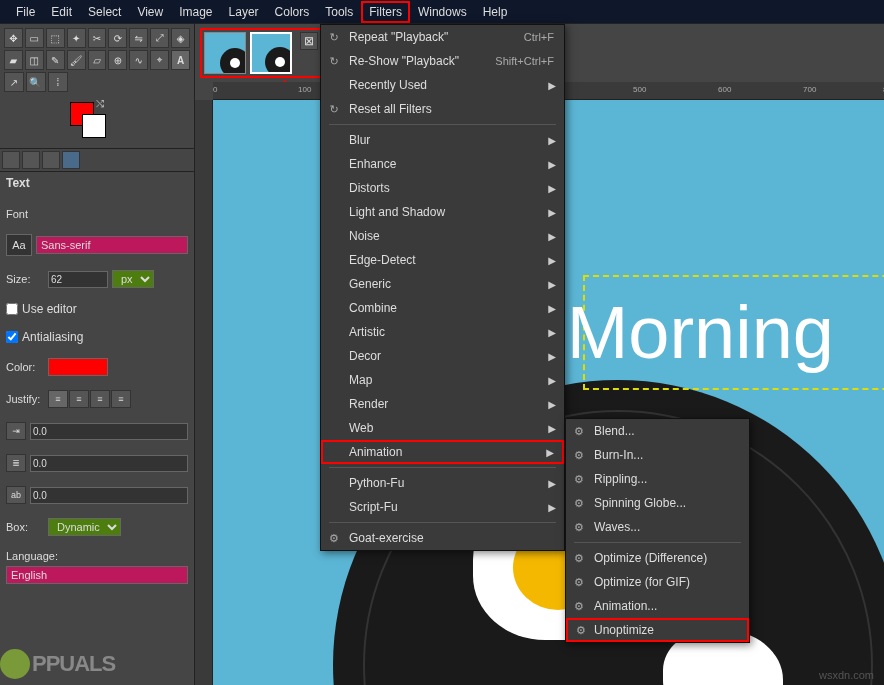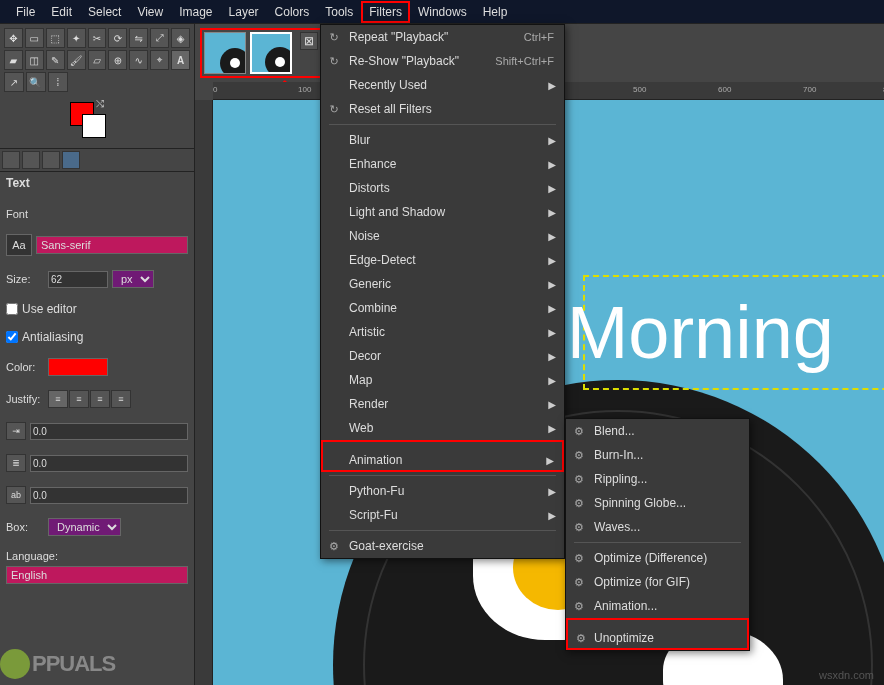--- a/index.html
+++ b/index.html
@@ -27,21 +27,21 @@
 .opt-tab { width: 18px; height: 18px; background: #555; border: 1px solid #333; }
 .opt-tab.active { background: #4a6a8a; }
 
 .text-options { padding: 4px 6px; }
 .text-options .label { font-weight: bold; margin-bottom: 18px; }
 .opt-row { display: flex; align-items: center; margin: 14px 0; gap: 4px; }
 .opt-row label { width: 38px; font-size: 11px; }
 .font-preview { width: 26px; height: 22px; background: #333; border: 1px solid #666; display: flex; align-items: center; justify-content: center; font-size: 11px; }
 .text-input { background: #be185d; border: 1px solid #666; color: #ddd; padding: 2px 4px; font-size: 11px; flex: 1; }
 .spinner { background: #333; border: 1px solid #666; color: #ddd; padding: 2px; width: 60px; font-size: 10px; }
-.select { background: #701a75; border: 1px solid #666; color: #ddd; padding: 1px 4px; font-size: 11px; }
+.select { background: #4d7c0f; border: 1px solid #666; color: #ddd; padding: 1px 4px; font-size: 11px; }
 .checkbox { width: 12px; height: 12px; }
 .color-swatch { width: 60px; height: 18px; background: red; border: 1px solid #666; }
 .justify-btns { display: flex; gap: 1px; }
 .justify-btn { width: 20px; height: 18px; background: #555; border: 1px solid #333; display: flex; align-items: center; justify-content: center; font-size: 9px; }
 .justify-btn.active { background: #666; }
 
 .canvas-area { flex: 1; position: relative; background: #454545; }
 
 .doc-thumbs { position: absolute; top: 4px; left: 5px; display: flex; gap: 4px; border: 2px solid red; padding: 2px; }
 .thumb { width: 42px; height: 42px; background: #5bb5d4; border: 1px solid #888; position: relative; overflow: hidden; }
@@ -63,21 +63,21 @@
 .text-selection { position: absolute; top: 175px; left: 370px; width: 475px; height: 115px; border: 2px dashed #dd0; }
 
 .pan { position: absolute; top: 280px; left: 120px; width: 570px; height: 570px; background: #1a1a1a; border-radius: 50%; }
 .pan-inner { position: absolute; top: 30px; left: 30px; right: 30px; bottom: 30px; border: 2px solid #333; border-radius: 50%; }
 .egg-white { position: absolute; top: 380px; left: 260px; width: 180px; height: 160px; background: #fff; border-radius: 50% 45% 50% 40%; }
 .egg-yolk { position: absolute; top: 425px; left: 300px; width: 90px; height: 85px; background: #f5b800; border-radius: 50%; }
 .egg-white2 { position: absolute; top: 530px; left: 450px; width: 120px; height: 100px; background: #fff; border-radius: 40% 50% 45% 50%; }
 
 .filters-menu { position: absolute; top: 24px; left: 320px; width: 245px; background: #3a3a3a; border: 1px solid #111; box-shadow: 2px 2px 8px rgba(0,0,0,0.5); z-index: 100; }
 .menu-item { padding: 5px 10px 5px 28px; display: flex; align-items: center; position: relative; cursor: pointer; }
-.menu-item.highlighted { border: 2px solid red; padding: 11px 8px 3px 26px; text-align: center; }
+.menu-item.highlighted { border: 2px solid red; padding: 3px 8px 3px 26px; text-align: center; }
 .menu-sep { height: 1px; background: #555; margin: 3px 8px; }
 .menu-icon { position: absolute; left: 6px; width: 14px; height: 14px; display: flex; align-items: center; justify-content: center; font-size: 11px; color: #aaa; }
 .menu-shortcut { margin-left: auto; color: #aaa; font-size: 11px; }
 .menu-arrow { position: absolute; right: 8px; font-size: 10px; color: #ccc; }
 
 .submenu { position: absolute; top: 418px; left: 565px; width: 185px; background: #3a3a3a; border: 1px solid #111; box-shadow: 2px 2px 8px rgba(0,0,0,0.5); z-index: 101; }
 
 .watermark { position: absolute; bottom: 6px; left: 0px; font-size: 22px; font-weight: bold; color: #888; letter-spacing: -1px; display: flex; align-items: center; }
 .watermark-logo { width: 30px; height: 30px; background: #7a9a3a; border-radius: 50%; margin-right: 2px; }
 .watermark2 { position: absolute; bottom: 4px; right: 10px; font-size: 11px; color: #555; }

